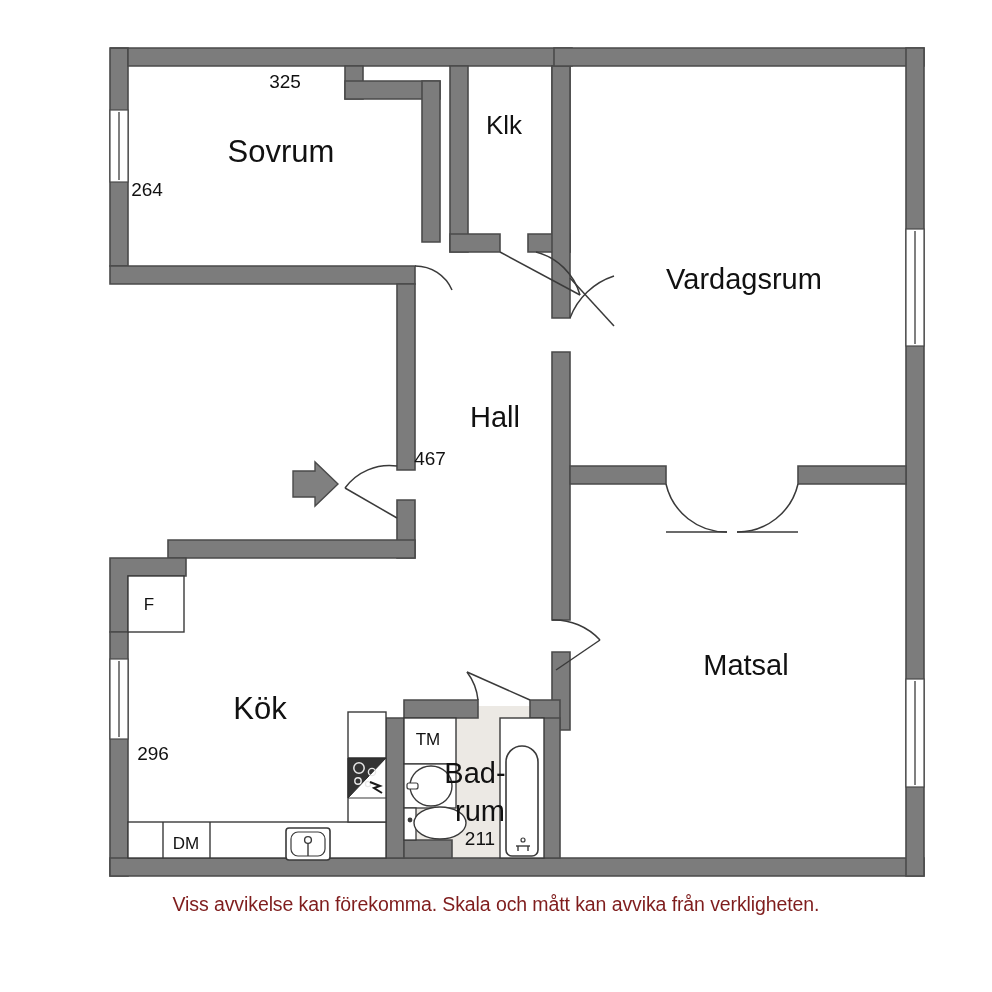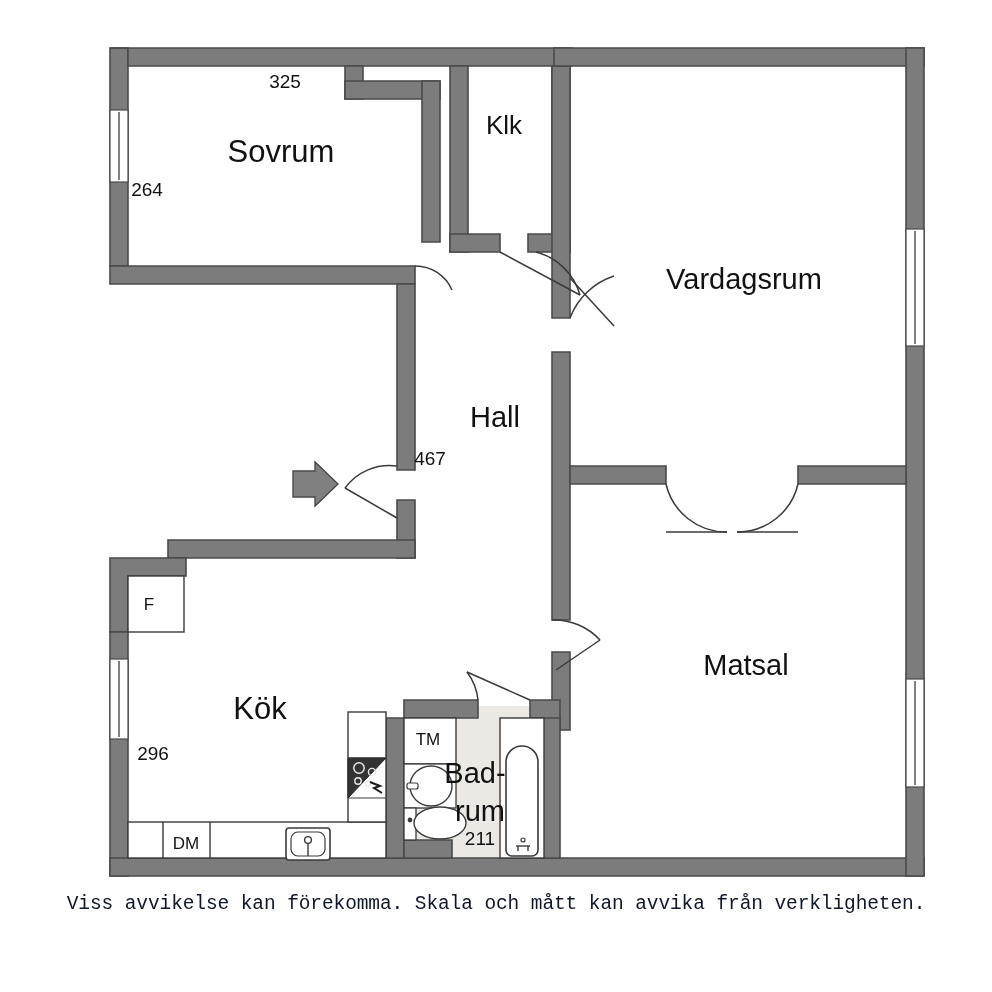--- a/index.html
+++ b/index.html
@@ -23,22 +23,22 @@
     font-family:"Liberation Sans", sans-serif;
     font-size:19px;fill:#111111;text-anchor:middle;dominant-baseline:middle;
   }
   .appliance{
     font-family:"Liberation Sans", sans-serif;
     font-size:17px;fill:#111111;text-anchor:middle;dominant-baseline:middle;
   }
   .footnote{
     position:absolute;left:0;right:0;top:893px;
     text-align:center;
-    font-family:Liberation Mono, monospace;
-    font-size:19.5px;color:#0f172a;
+    font-family:Liberation Sans, sans-serif;
+    font-size:19.5px;color:#7f1d1d;
     letter-spacing:-0.1px;
   }
 </style>
 </head>
 <body>
 
 <div id="plan-root">
 
   <svg id="floorplan" viewBox="0 0 992 992">
     <defs>

